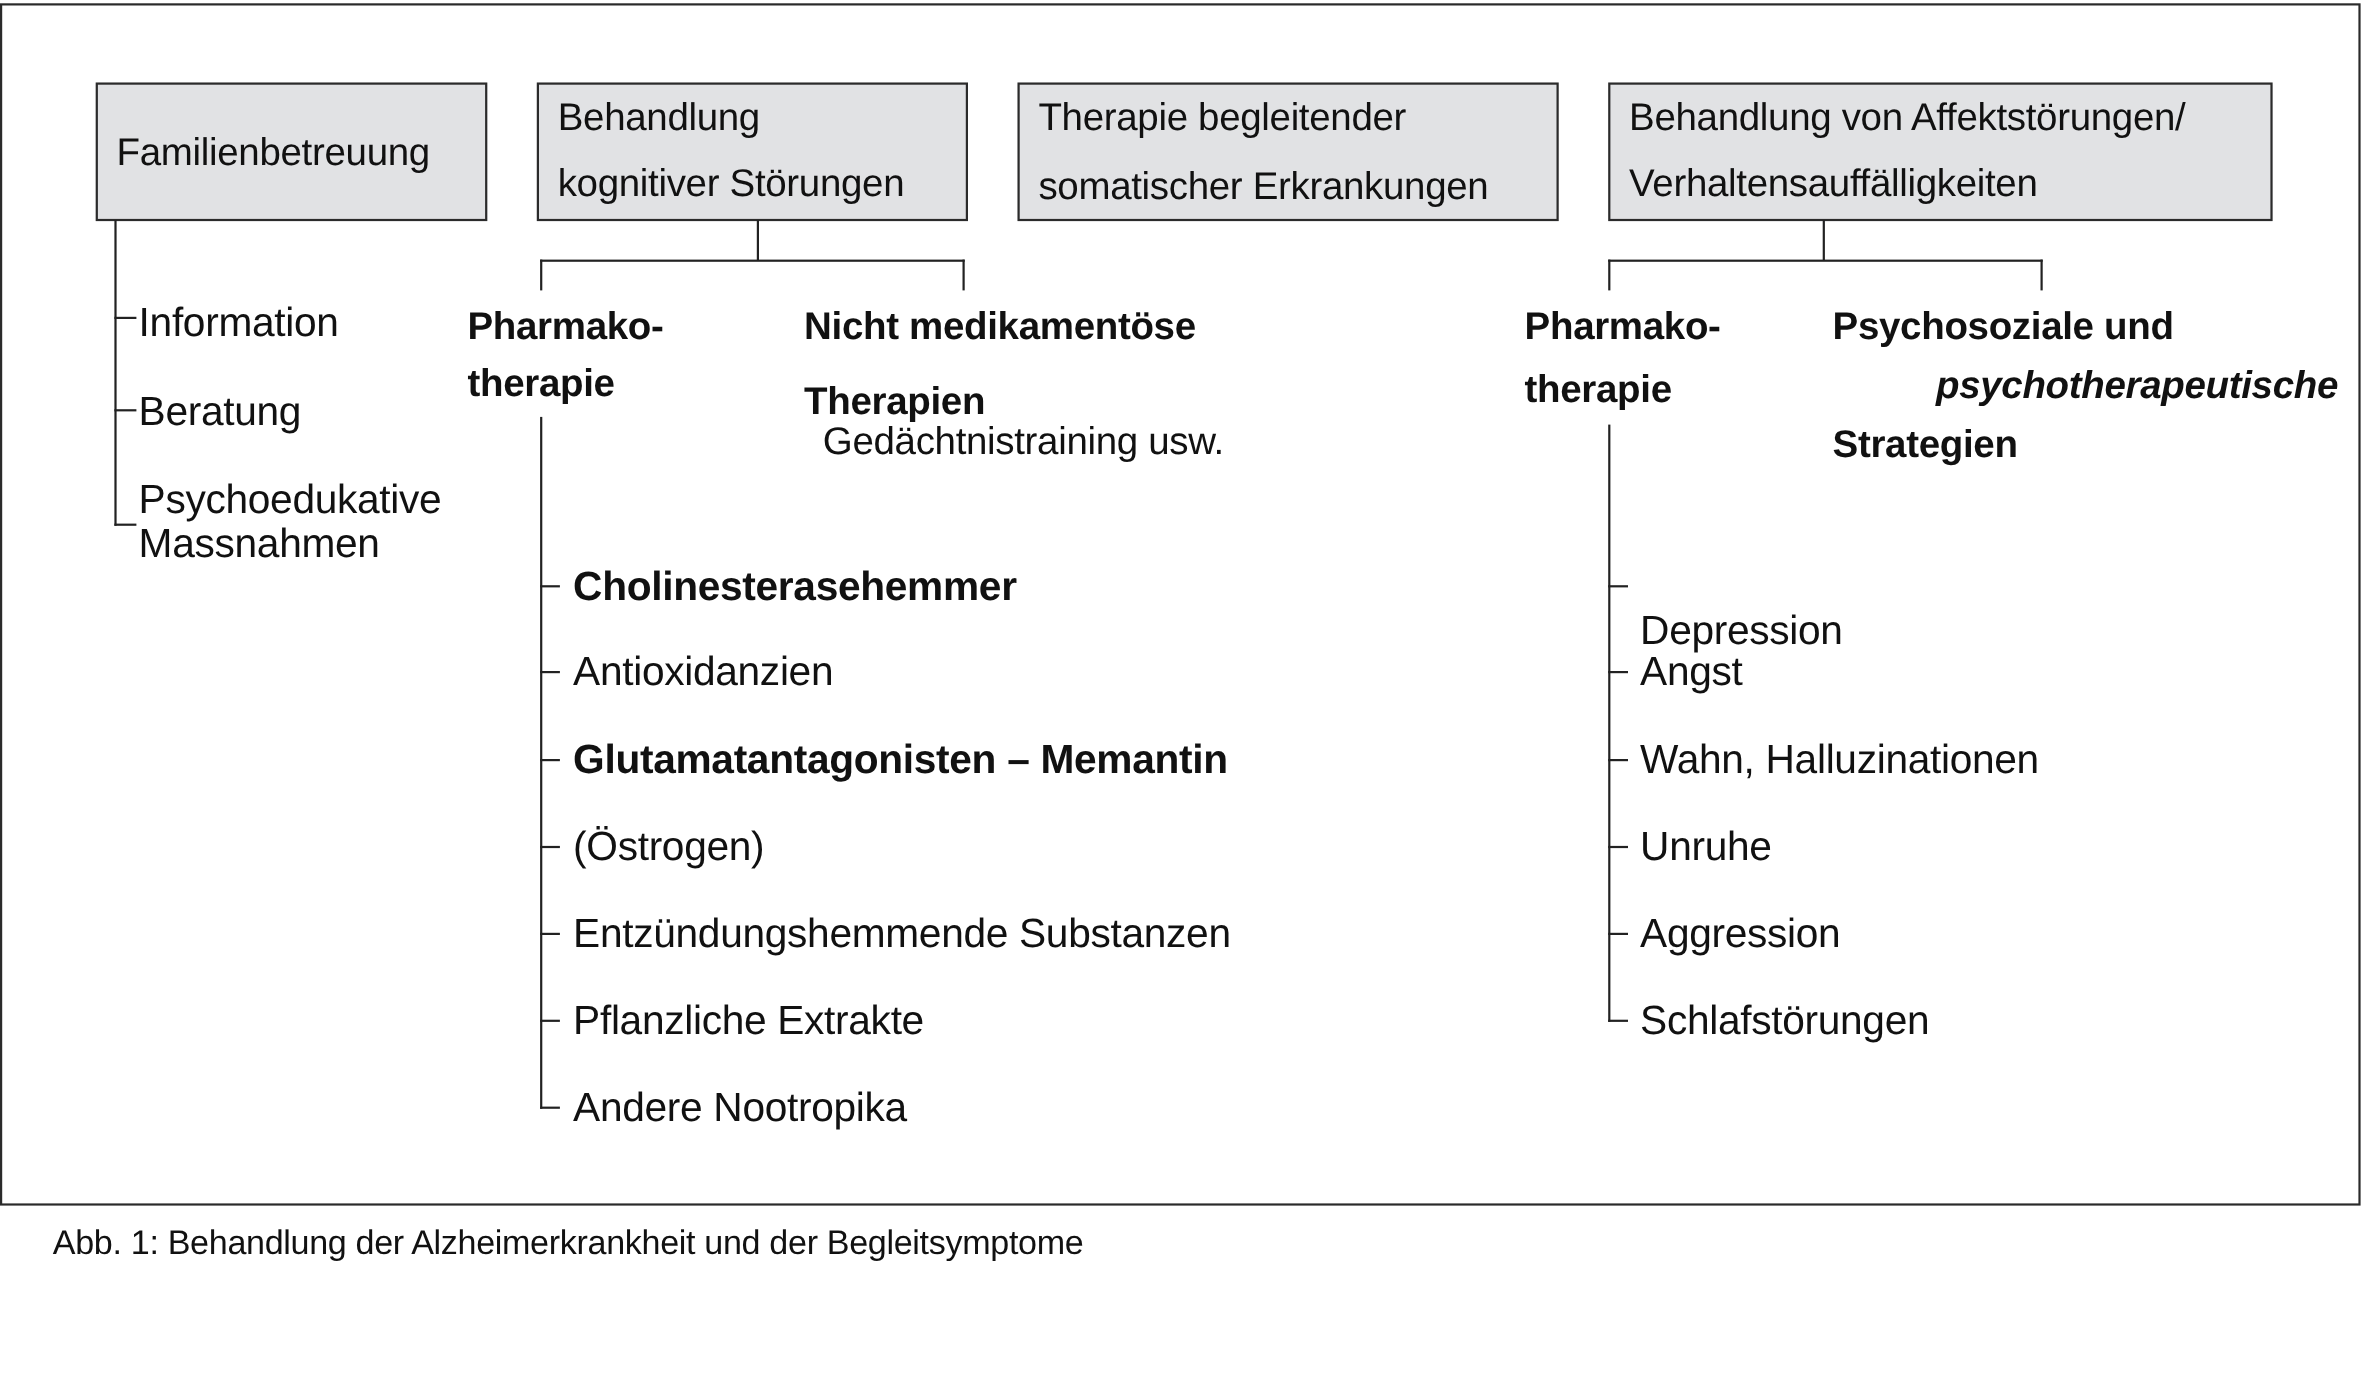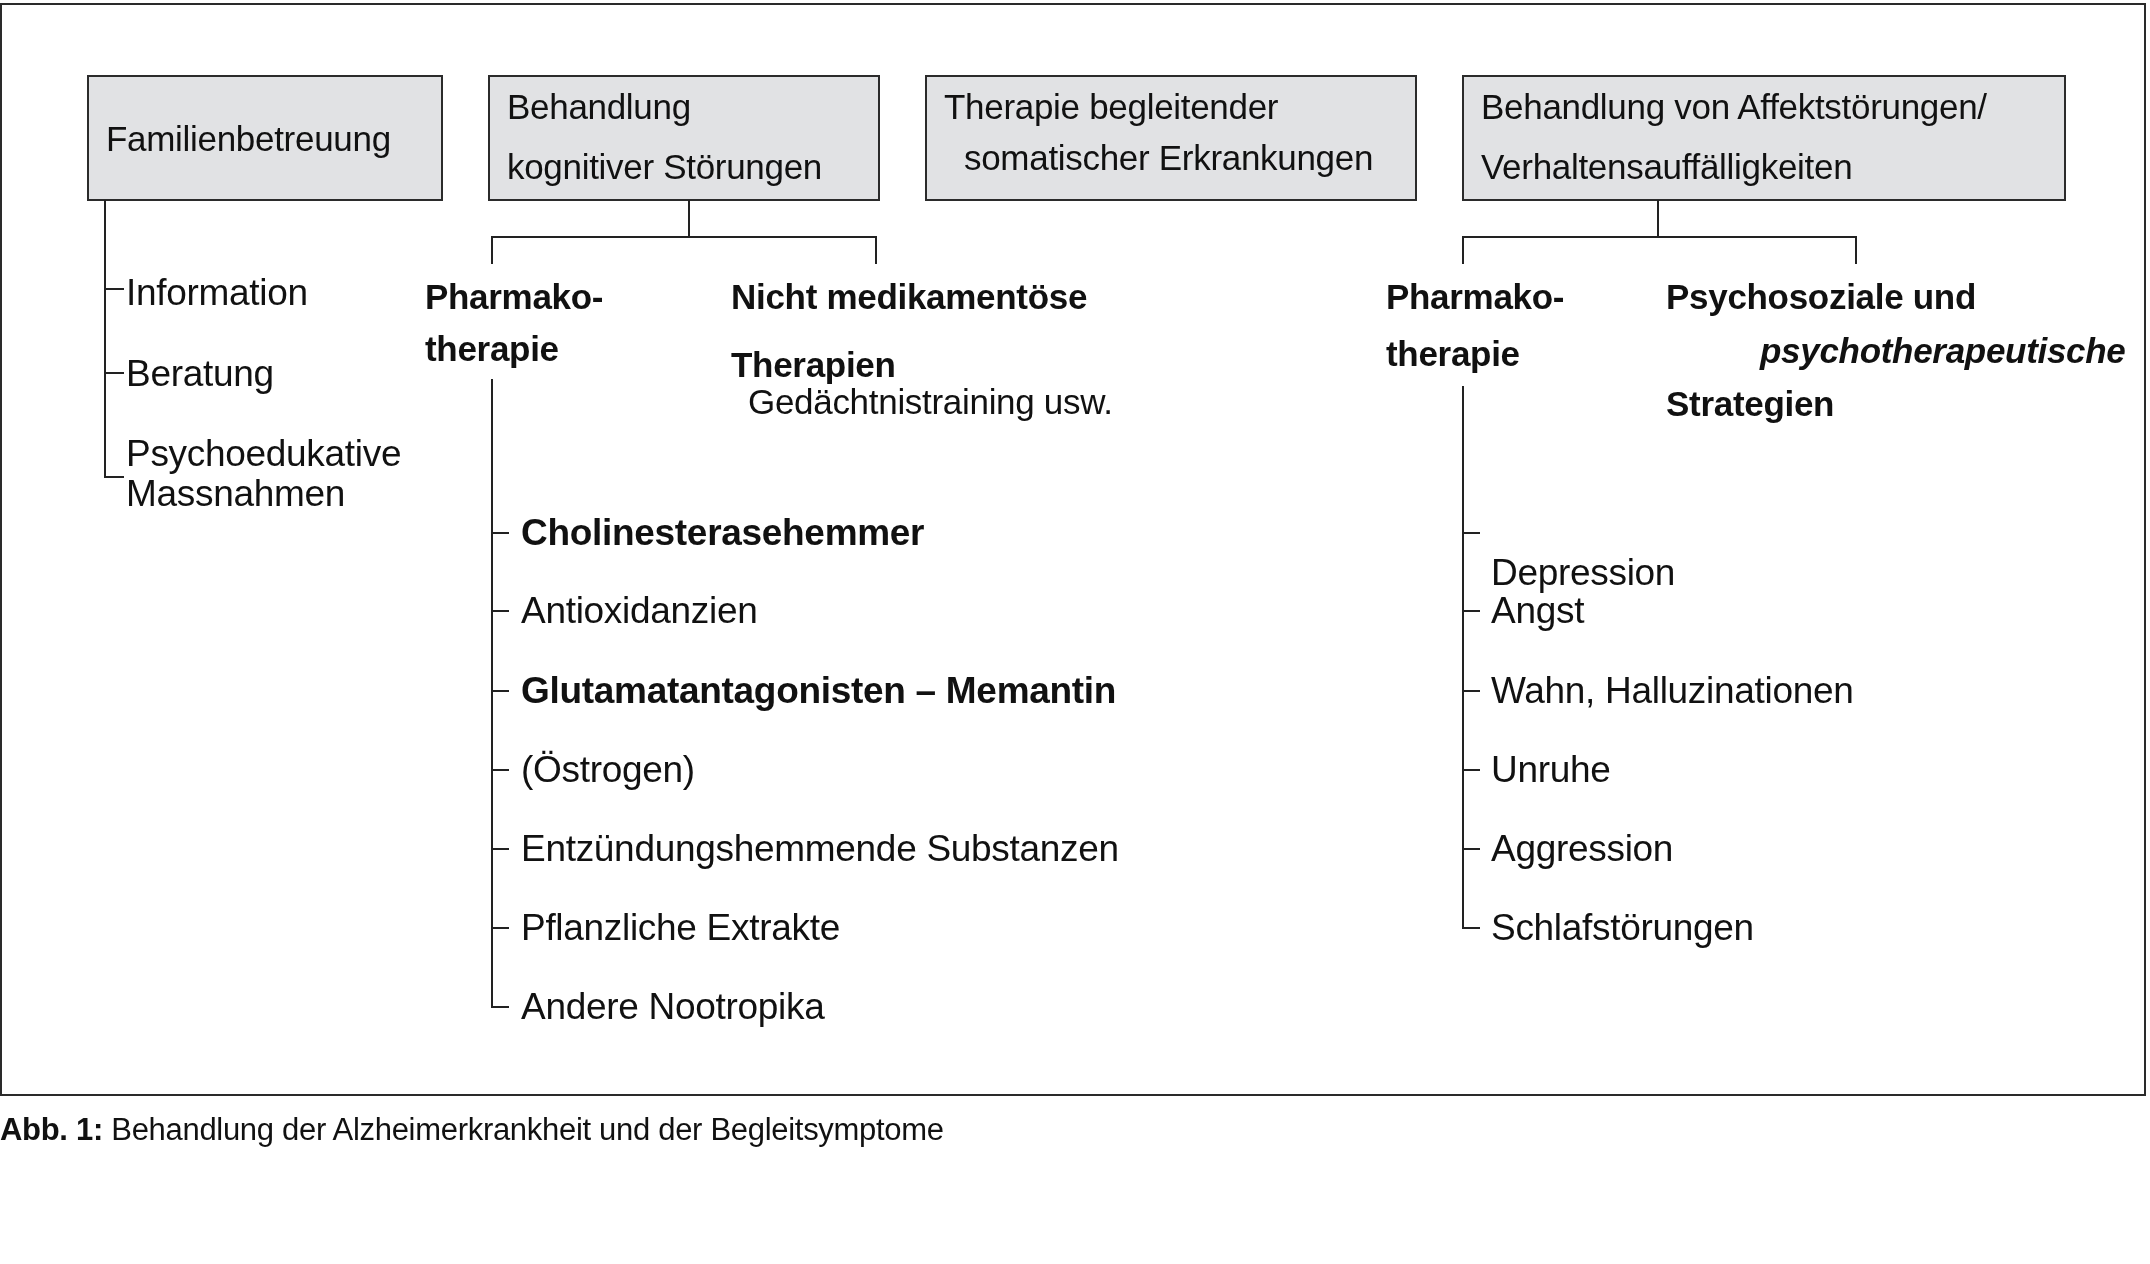--- a/index.html
+++ b/index.html
@@ -11,39 +11,39 @@
          font-size: 35px; line-height: 60px; color: #111; letter-spacing: -0.3px; white-space: nowrap; }
   .box .txt { position: absolute; left: 17px; }
   .line { position: absolute; background: #222222; }
   .vline { width: 2px; }
   .hline { height: 2px; }
   .heading { position: absolute; font-weight: bold; font-size: 35px; line-height: 54px; white-space: nowrap; letter-spacing: -0.3px; }
   .item { position: absolute; font-size: 37px; line-height: 40px; white-space: nowrap; letter-spacing: -0.3px; }
   .item.bold { font-weight: bold; }
   .sub { position: absolute; font-size: 35px; line-height: 40px; white-space: nowrap; letter-spacing: -0.3px; }
   .caption { position: absolute; left: 0px; top: 1112px; font-size: 31px; white-space: nowrap; letter-spacing: -0.3px; }
-  .caption b { font-weight: bold; }
+  .caption b { font-weight: normal; padding-left: 48px; }
 </style>
 </head>
 <body>
 
 <div class="frame"></div>
 
 <div class="box" style="left:87px; top:75px; width:356px; height:126px;">
   <span class="txt" style="top:32px;">Familienbetreuung</span>
 </div>
 
 <div class="box" style="left:488px; top:75px; width:392px; height:126px;">
   <span class="txt" style="top:60px;">kognitiver Störungen</span>
   <span class="txt" style="top:0px;">Behandlung</span>
 </div>
 
 <div class="box" style="left:925px; top:75px; width:492px; height:126px;">
   <span class="txt" style="top:0px;">Therapie begleitender</span>
-  <span class="txt" style="top:51px;margin-left:20px;">somatischer Erkrankungen</span>
+  <span class="txt" style="top:63px;">somatischer Erkrankungen</span>
 </div>
 
 <div class="box" style="left:1462px; top:75px; width:604px; height:126px;">
   <span class="txt" style="top:0px;">Behandlung von Affektstörungen/</span>
   <span class="txt" style="top:60px;">Verhaltensauffälligkeiten</span>
 </div>
 
 <div class="line vline" style="left:104px; top:200px; height:278px;"></div>
 <div class="line hline" style="left:104px; top:288px; width:20px;"></div>
 <div class="line hline" style="left:104px; top:372px; width:20px;"></div>

